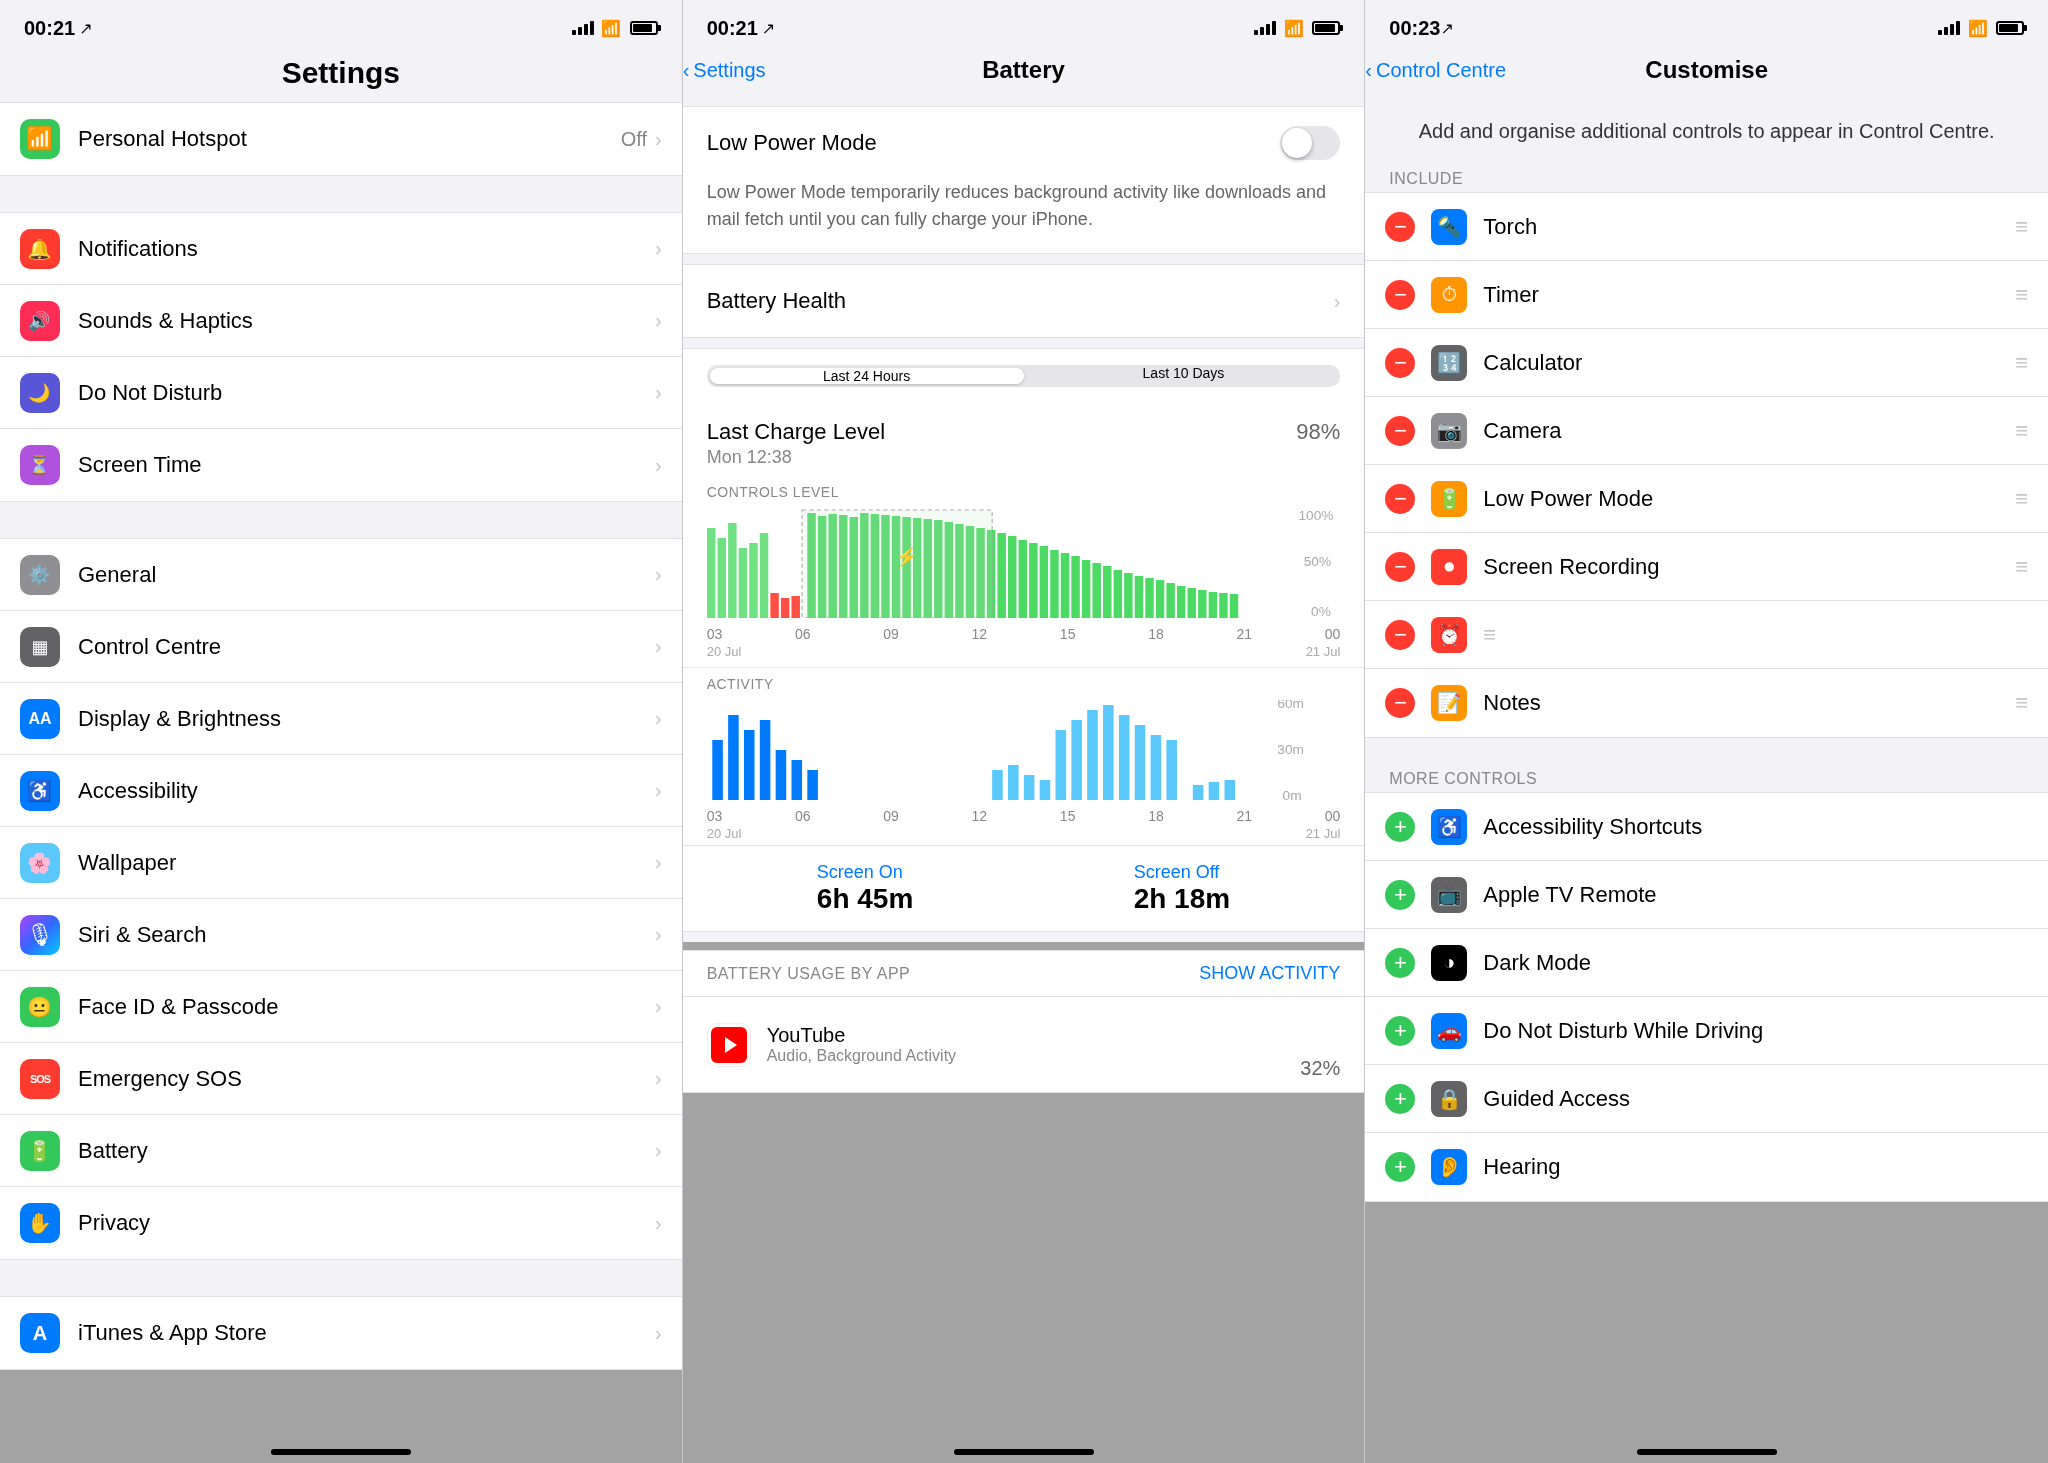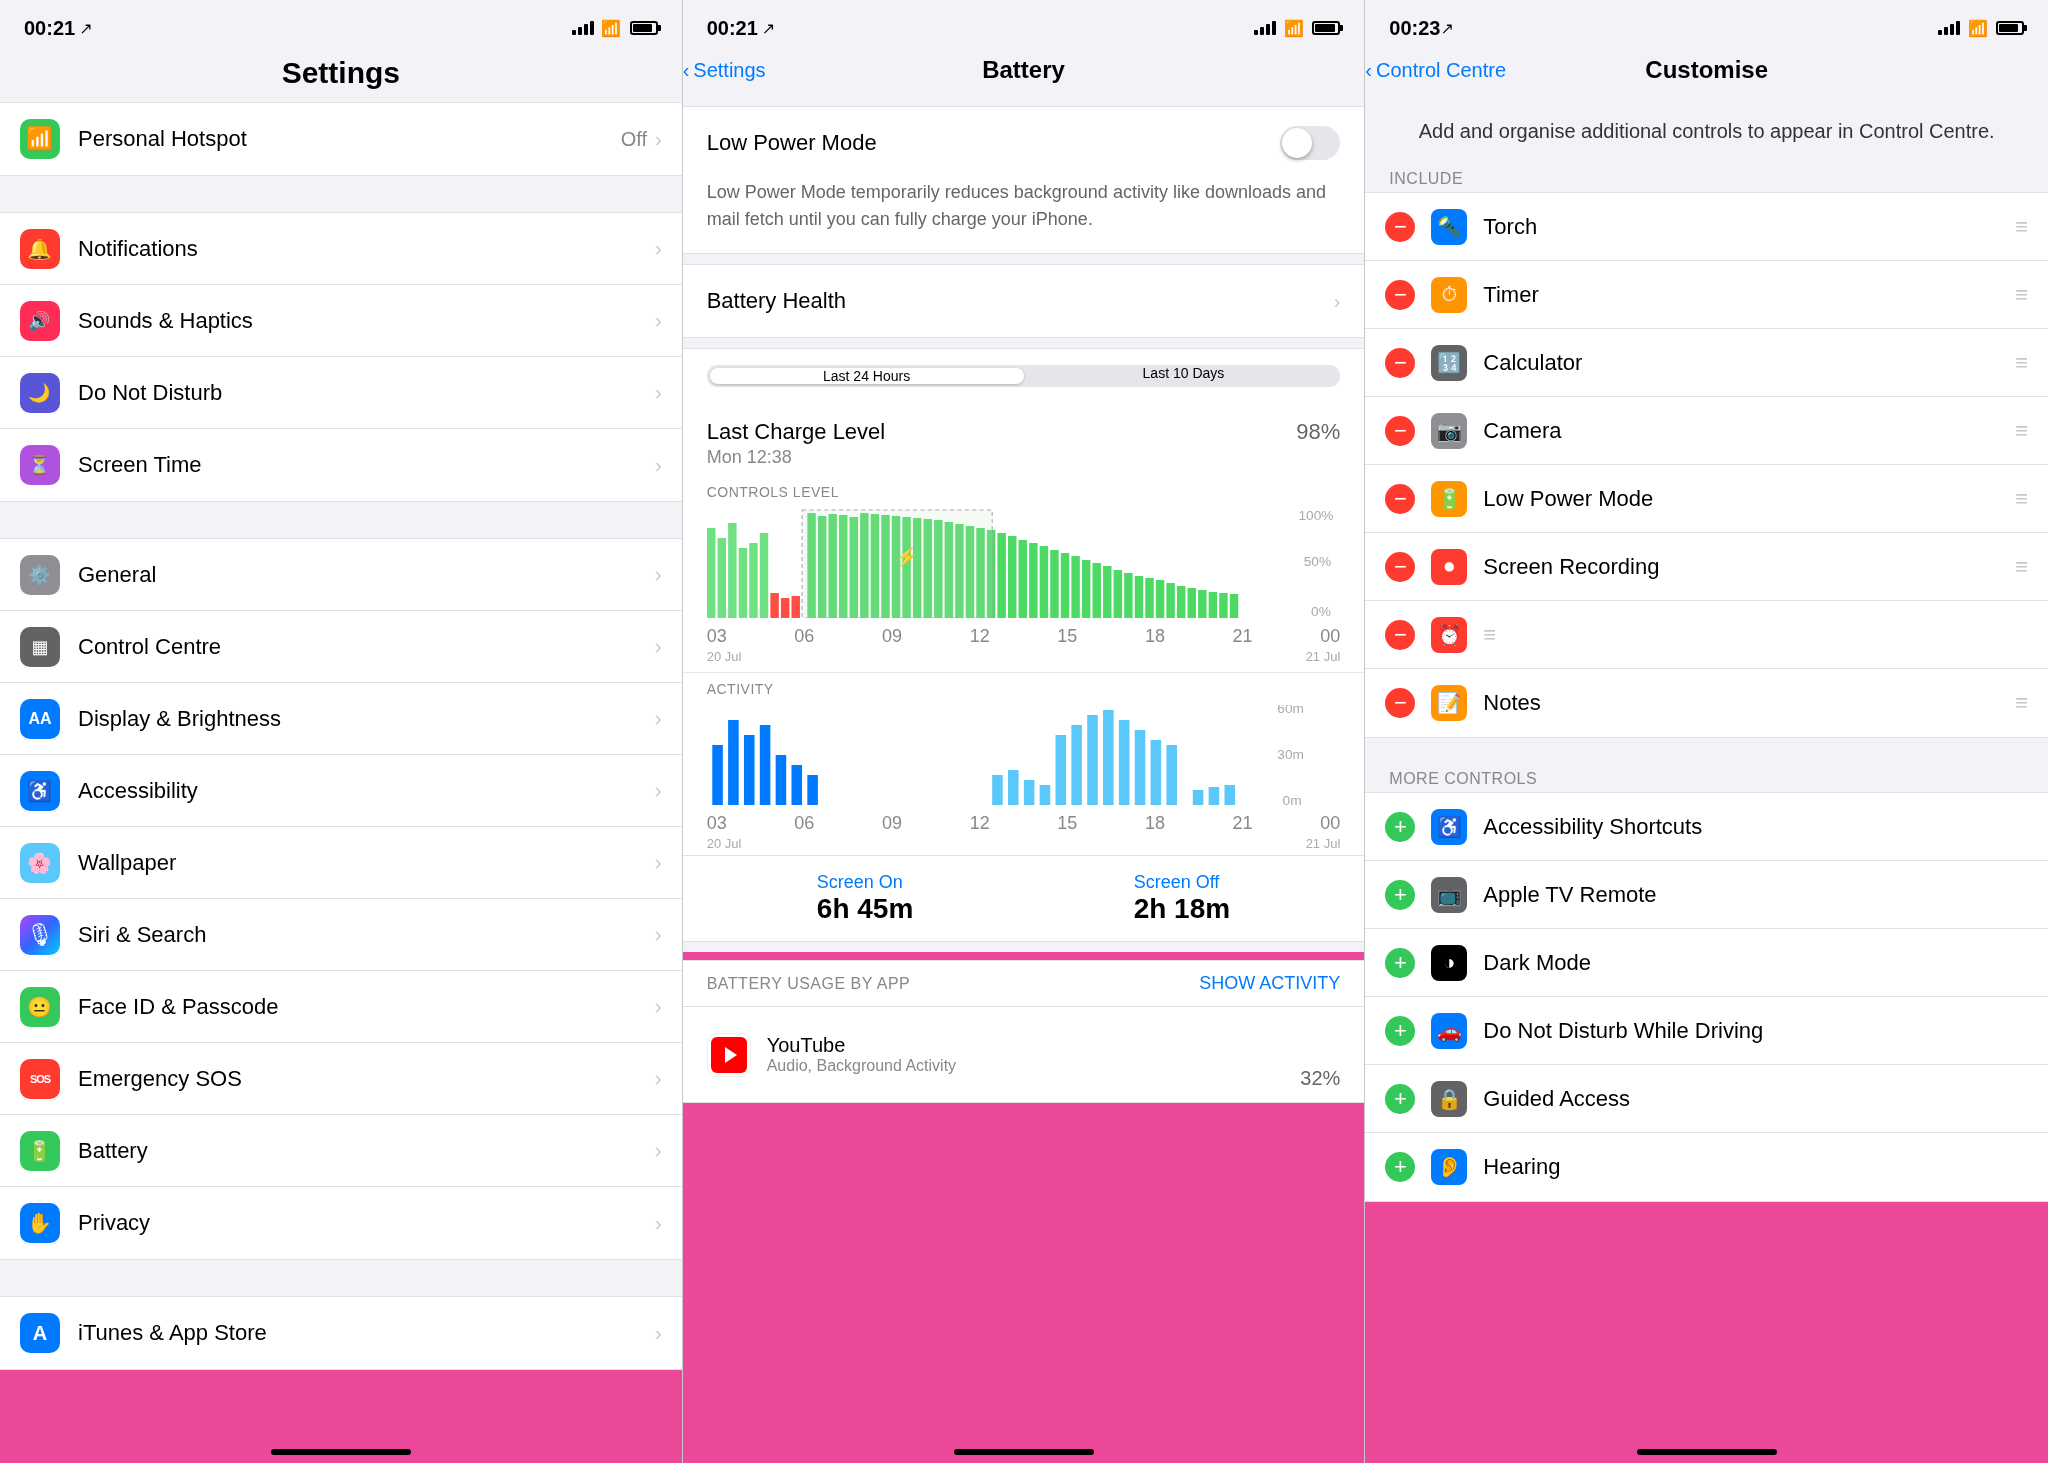--- a/index.html
+++ b/index.html
@@ -9,21 +9,21 @@
       display: flex;
       width: 2048px;
       height: 1463px;
       overflow: hidden;
     }
 
     
     .phone-panel {
       width: 683px;
       height: 1463px;
-      background: #ec4899;
+      background: #a3a3a3;
       display: flex;
       flex-direction: column;
       border-right: 1px solid #c8c8cc;
       overflow: hidden;
     }
 
     
     .status-bar {
       display: flex;
       justify-content: space-between;
@@ -270,21 +270,21 @@
     .chart-label {
       font-size: 14px;
       color: #888;
       letter-spacing: 0.5px;
       margin-bottom: 8px;
       font-weight: 500;
     }
     .chart-axis-labels {
       display: flex;
       justify-content: space-between;
-      font-size: 18px;
+      font-size: 14px;
       color: #888;
       margin-top: 4px;
     }
 
     .screen-time-row {
       display: flex;
       justify-content: space-around;
       padding: 16px 24px;
       background: #fff;
       border-top: 1px solid #e0e0e5;

